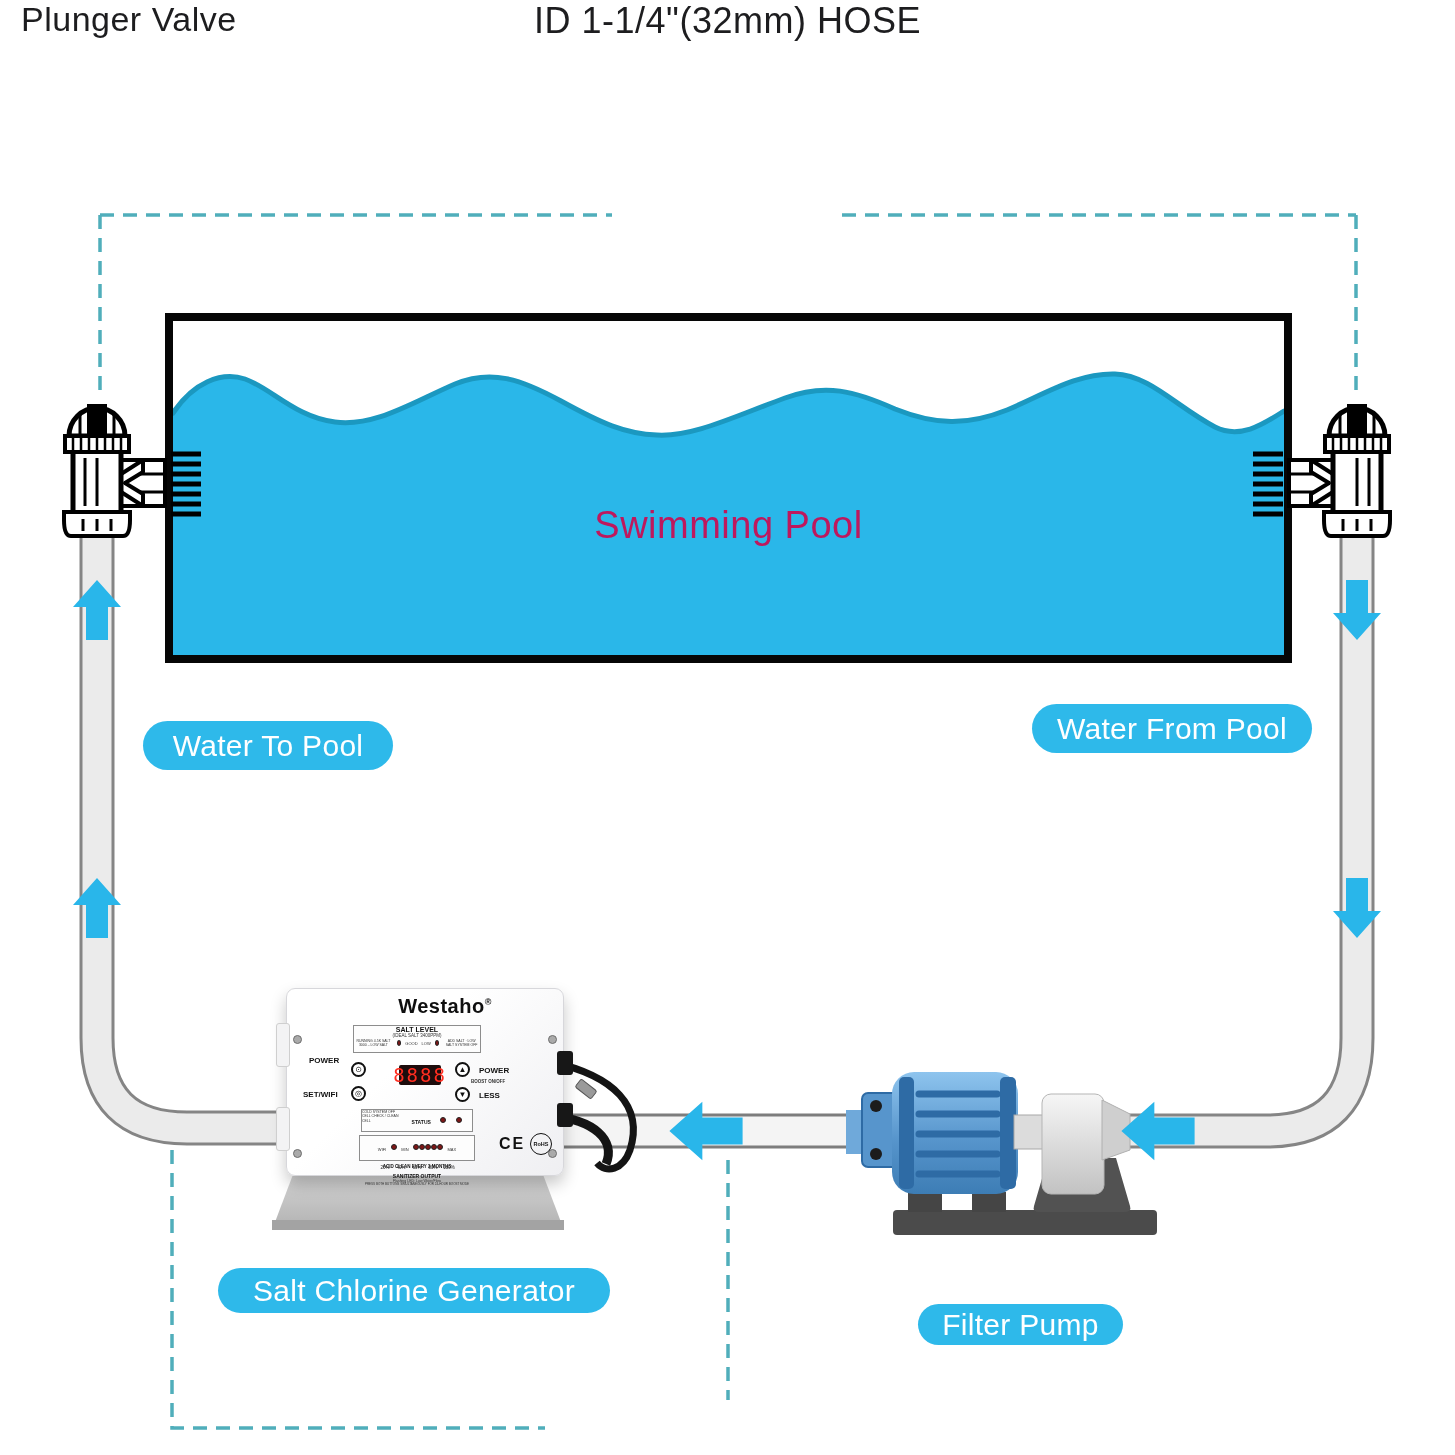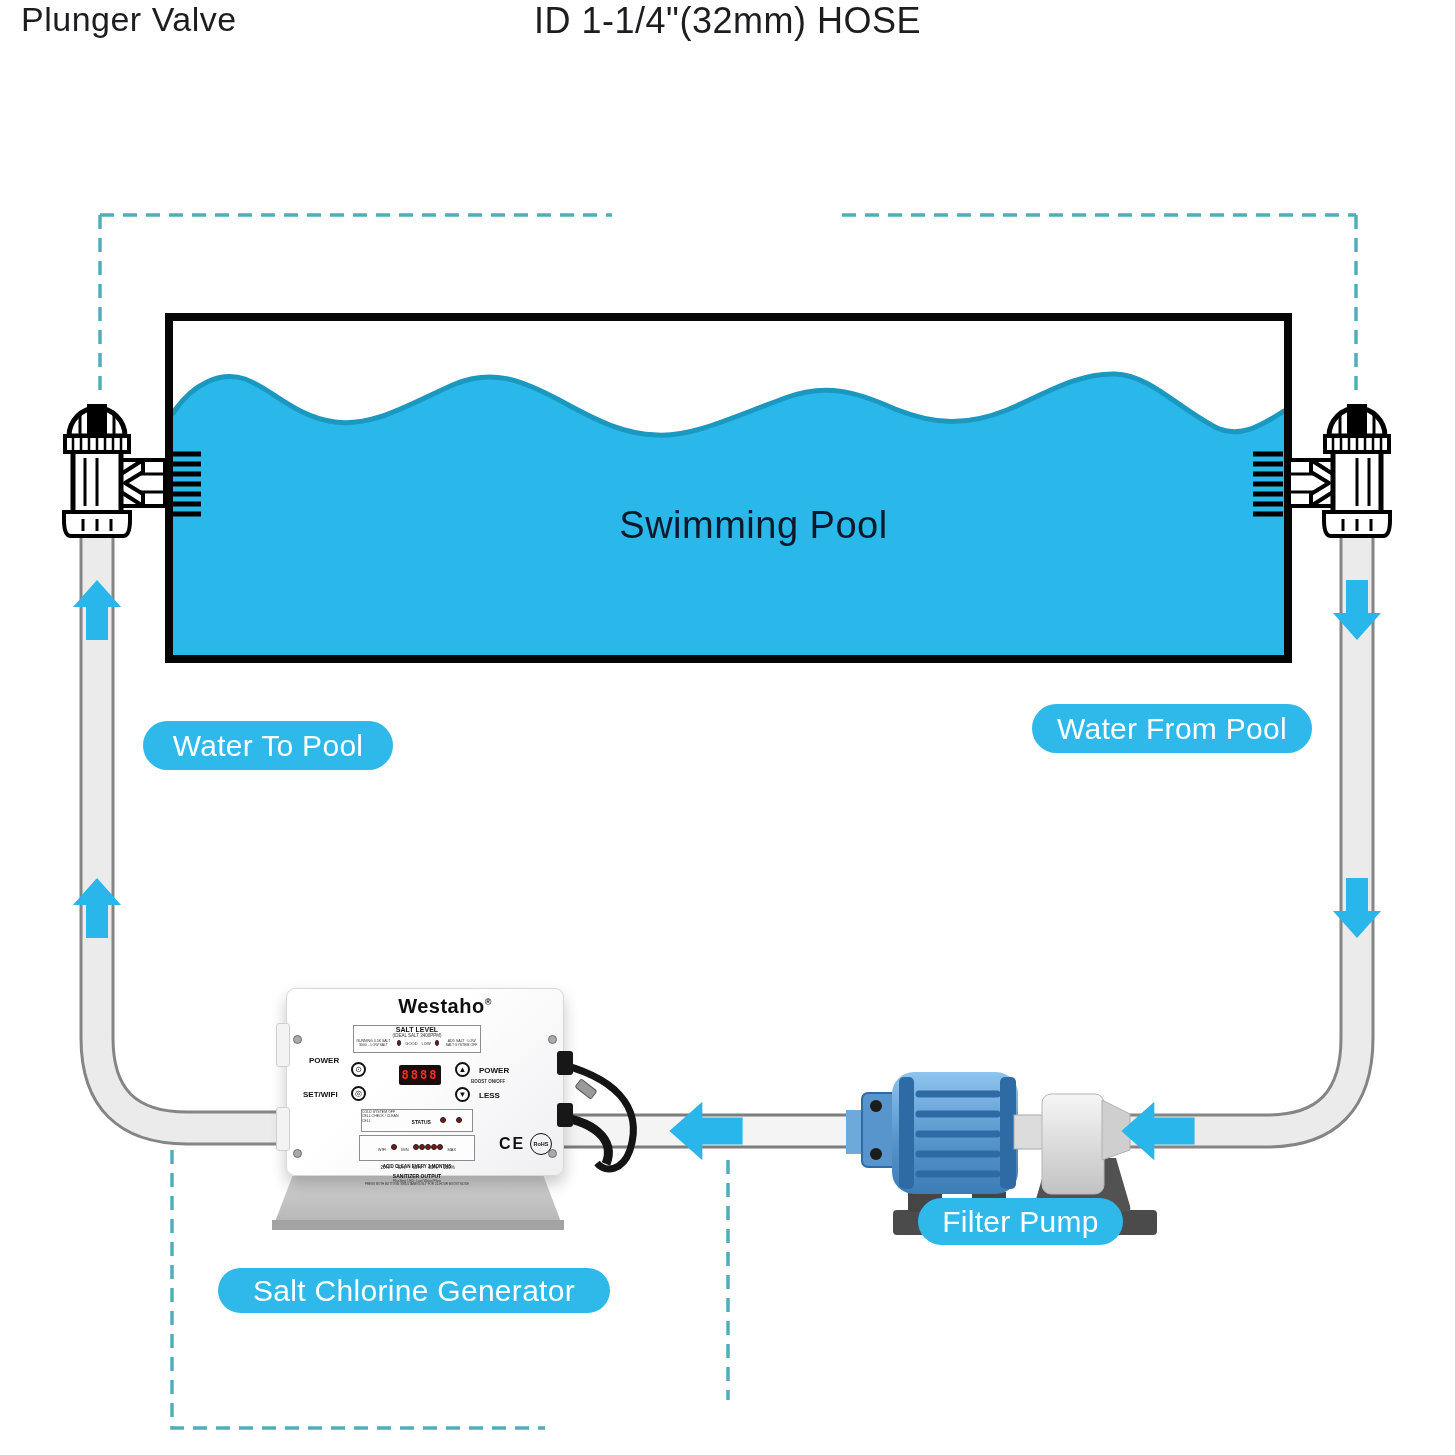--- a/index.html
+++ b/index.html
@@ -10,22 +10,22 @@
   .title{top:0;left:0;width:100%;text-align:center;font-size:57px;font-weight:800;
          letter-spacing:1px;color:#29b6ea;}
   
   .callout{color:#1d1d1f;font-size:34px;letter-spacing:.5px;}
   .plunger-label{top:193;left:8px;width:100%;text-align:left;padding-left:13px;}
   .hose-label{top:1408;left:0;width:100%;text-align:center;font-size:36px;}
   
   .pool{left:165px;top:313px;width:1127px;height:350px;border:8px solid #060606;
         box-sizing:border-box;background:#fff;}
   .pool svg{position:absolute;left:0;top:0;}
-  .pool-label{left:0;top:183px;width:100%;text-align:center;color:#0f172a;
-              font-size:38px;letter-spacing:.5px;margin-left:25px;}
+  .pool-label{left:0;top:183px;width:100%;text-align:center;color:#be185d;
+              font-size:38px;letter-spacing:.5px;}
   
   .pill{background:#2eb9ea;color:#fff;border-radius:28px;display:flex;align-items:center;
         justify-content:center;font-size:30px;letter-spacing:.3px;}
   
   .mount{left:272px;top:1176px;width:292px;height:54px;
          background:linear-gradient(#d2d2d2,#b2b2b2);
          clip-path:polygon(7% 0,93% 0,100% 100%,0 100%);}
   .mount-strip{left:272px;top:1220px;width:292px;height:10px;background:#a3a3a3;}
   .device{left:286px;top:988px;width:276px;height:186px;border-radius:9px;
           background:linear-gradient(135deg,#ffffff 40%,#efeff2);border:1px solid #d7d7db;
@@ -38,22 +38,22 @@
   .brand sup{font-size:9px;}
   .panelbox{border:1px solid #8d8d8d;background:#fdfdfd;box-sizing:border-box;text-align:center;}
   .micro{font-size:5px;color:#333;line-height:1.25;}
   .micro-b{font-size:6px;font-weight:700;color:#111;}
   .led{display:inline-block;width:4px;height:4px;border-radius:50%;background:#7e1616;
        border:1px solid #222;vertical-align:middle;}
   .btn-circle{width:15px;height:15px;border-radius:50%;border:2px solid #111;background:#fff;
               display:flex;align-items:center;justify-content:center;font-size:8px;color:#111;
               box-sizing:border-box;}
   .display{background:#1d0c0c;border-radius:2px;color:#ff2d20;
-           font-family:"DejaVu Sans Mono",monospace;font-size:12px;letter-spacing:2px;
-           display:flex;align-items:center;justify-content:center;font-weight:bold;}
+           font-family:"DejaVu Sans Mono",monospace;font-size:19px;letter-spacing:2px;
+           display:flex;align-items:center;justify-content:center;}
   .ctl-label{font-size:8px;font-weight:700;color:#111;}
   .ce{font-size:16px;font-weight:700;color:#111;letter-spacing:2px;}
   .rohs{width:20px;height:20px;border:1.5px solid #111;border-radius:50%;display:flex;
         align-items:center;justify-content:center;font-size:5.5px;font-weight:700;color:#111;}
   .pct-row span{font-size:4.5px;color:#222;display:inline-block;width:16px;text-align:center;}
   .led-strip i{margin:0 5px;}
 </style>
 </head>
 <body>
 
@@ -264,15 +264,15 @@
       <div class="micro" style="font-size:3px">PRESS BOTH BUTTONS SIMULTANEOUSLY FOR 24-HOUR BOOST MODE</div>
     </div>
 
     <div class="abs ce" style="left:212px;top:146px">CE</div>
     <div class="abs rohs" style="left:243px;top:144px">RoHS</div>
   </div>
 
   <div class="abs pill" style="left:143px;top:721px;width:250px;height:49px">Water To Pool</div>
   <div class="abs pill" style="left:1032px;top:704px;width:280px;height:49px">Water From Pool</div>
   <div class="abs pill" style="left:218px;top:1268px;width:392px;height:45px">Salt Chlorine Generator</div>
-  <div class="abs pill" style="left:918px;top:1198px;width:205px;height:47px">Filter Pump</div>
+  <div class="abs pill" style="left:918px;top:1304px;width:205px;height:41px">Filter Pump</div>
 
 </div>
 
 </body></html>

